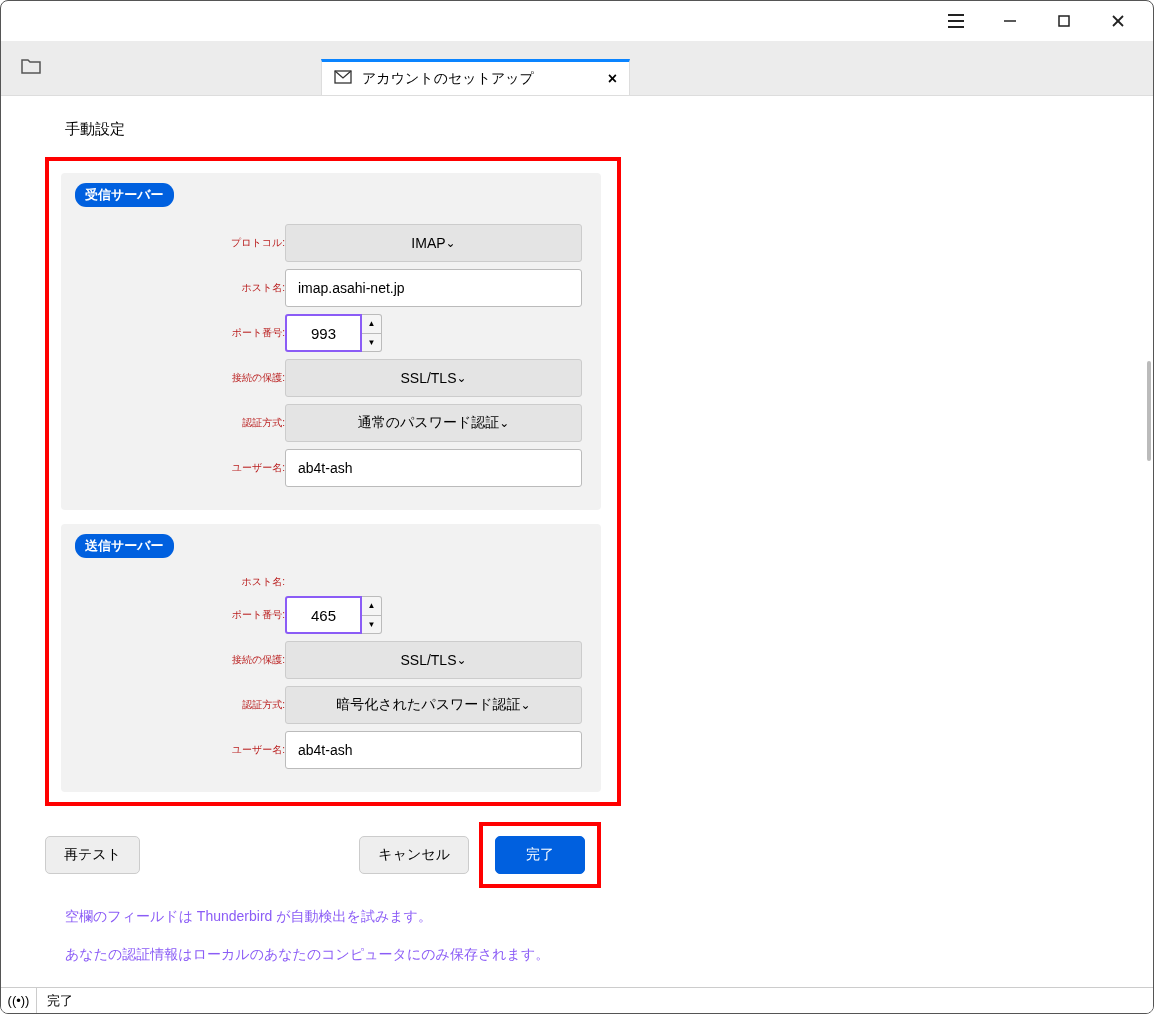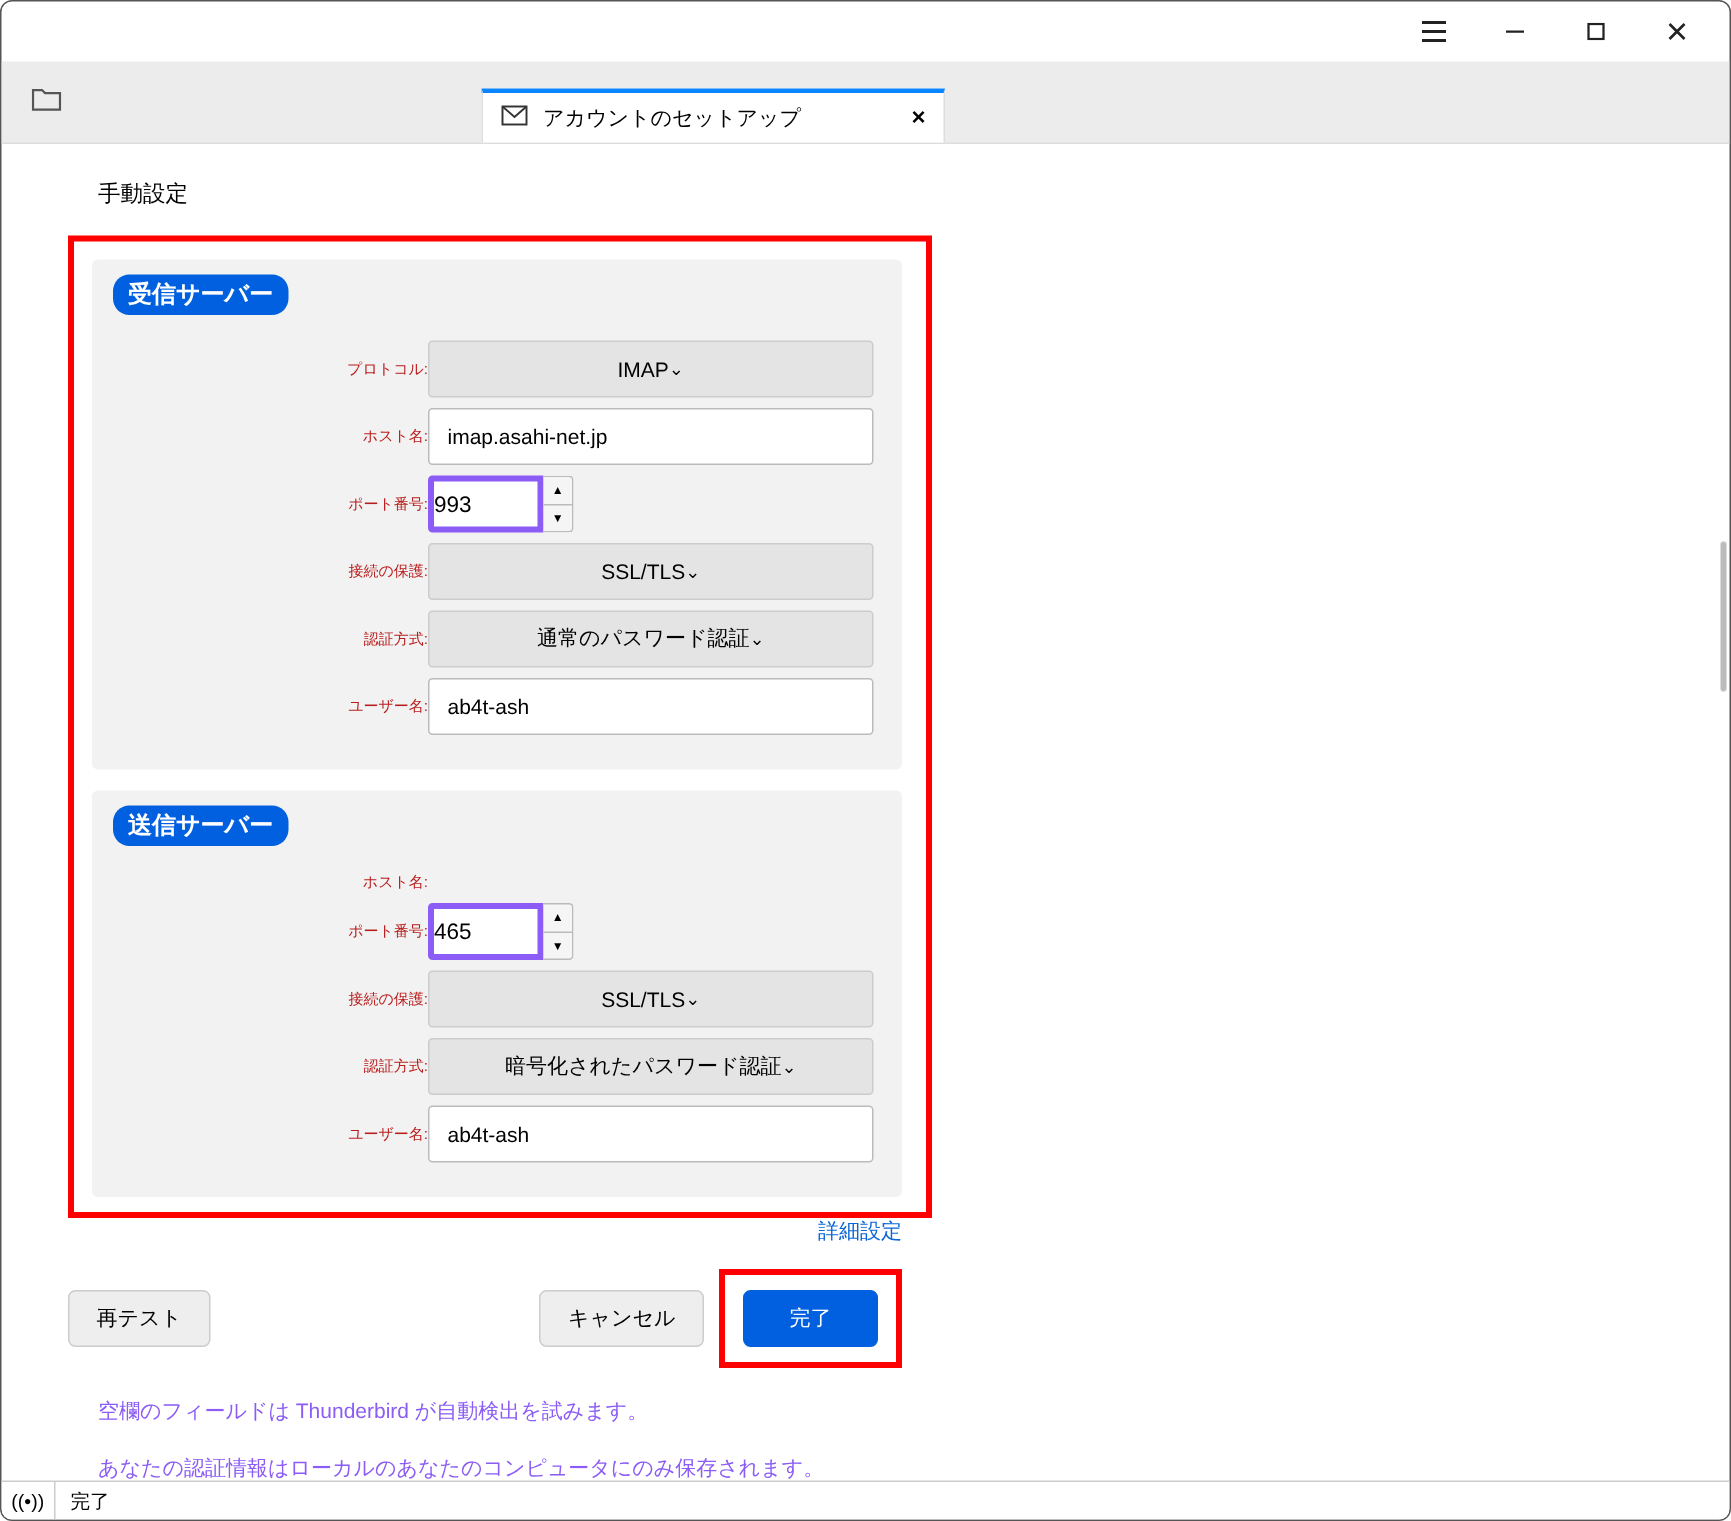--- a/index.html
+++ b/index.html
@@ -80,21 +80,21 @@
 .server-box {
   background: #f2f2f2;
   border-radius: 4px;
   padding: 10px 14px 16px 14px;
   margin-bottom: 14px;
 }
 .badge {
   display: inline-block;
   background: #0060df;
   color: #fff;
-  font-size: 16px;
+  font-size: 13px;
   padding: 3px 10px;
   border-radius: 11px;
   font-weight: bold;
   margin-bottom: 10px;
 }
 .form-row {
   display: flex;
   align-items: center;
   margin: 7px 0;
 }
@@ -124,22 +124,23 @@
   border-radius: 3px;
   padding: 0 12px;
   font-size: 14px;
   font-family: inherit;
 }
 .port-wrap { display: flex; align-items: center; }
 .port-input {
   width: 77px;
   height: 38px;
   background: #fff;
-  border: 4px solid #8b5cf6;
+  border: 2px solid #8b5cf6;
   border-radius: 3px 0 0 3px;
+  text-align: center;
   font-size: 15px;
   font-family: inherit;
 }
 .spinner {
   width: 20px;
   height: 38px;
   border: 1px solid #bbb;
   border-left: none;
   border-radius: 0 3px 3px 0;
   display: flex;
@@ -364,23 +365,20 @@
         </div>
       </div>
 
       <div class="form-row">
         <label>ユーザー名:</label>
         <input class="text-input" type="text" value="ab4t-ash" style="">
       </div>
     </div>
   </div>
 
-  <div class="adv-link">
-    <a>詳細設定</a>
-  </div>
 
   <div class="button-row">
     <button class="btn">再テスト</button>
     <div class="spacer"></div>
     <button class="btn">キャンセル</button>
     <div class="done-highlight">
       <button class="btn primary">完了</button>
     </div>
   </div>
 

